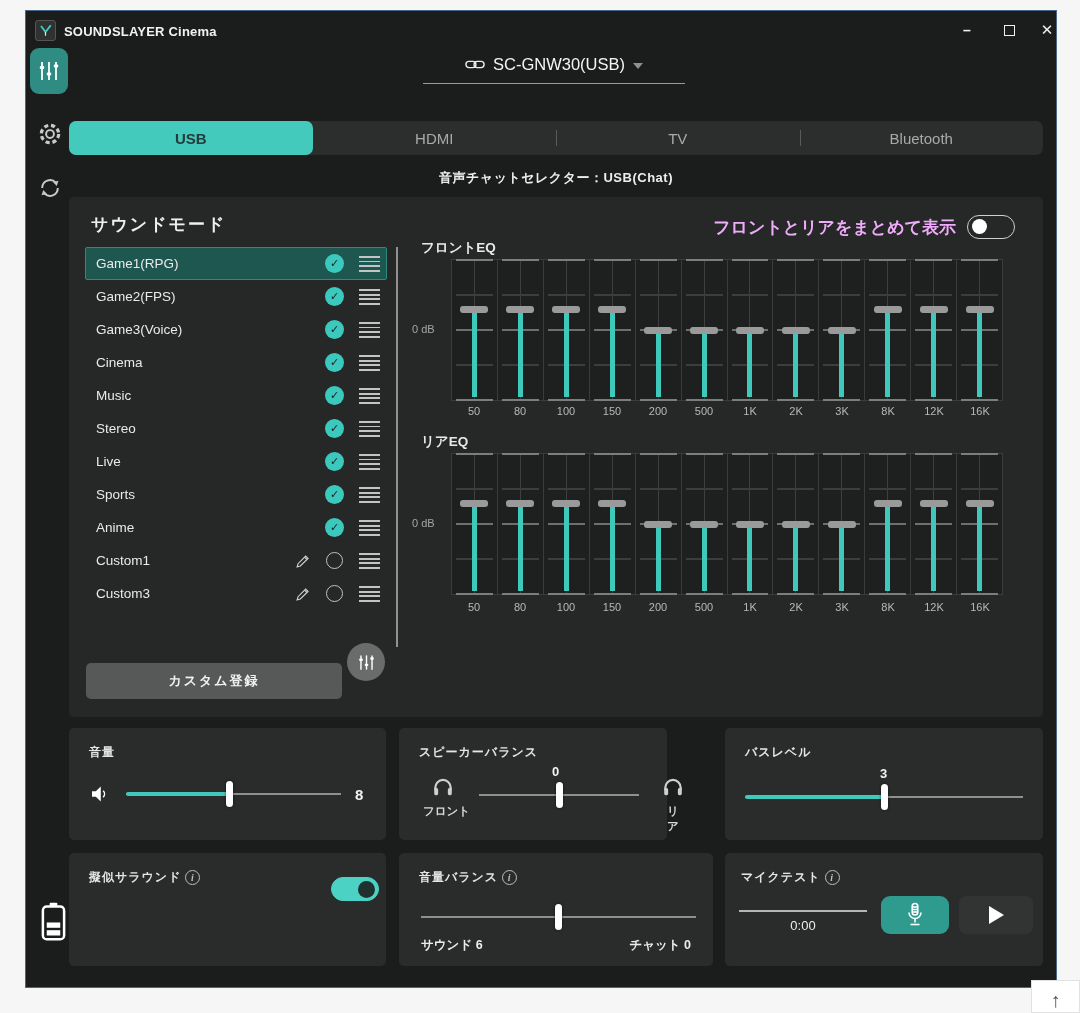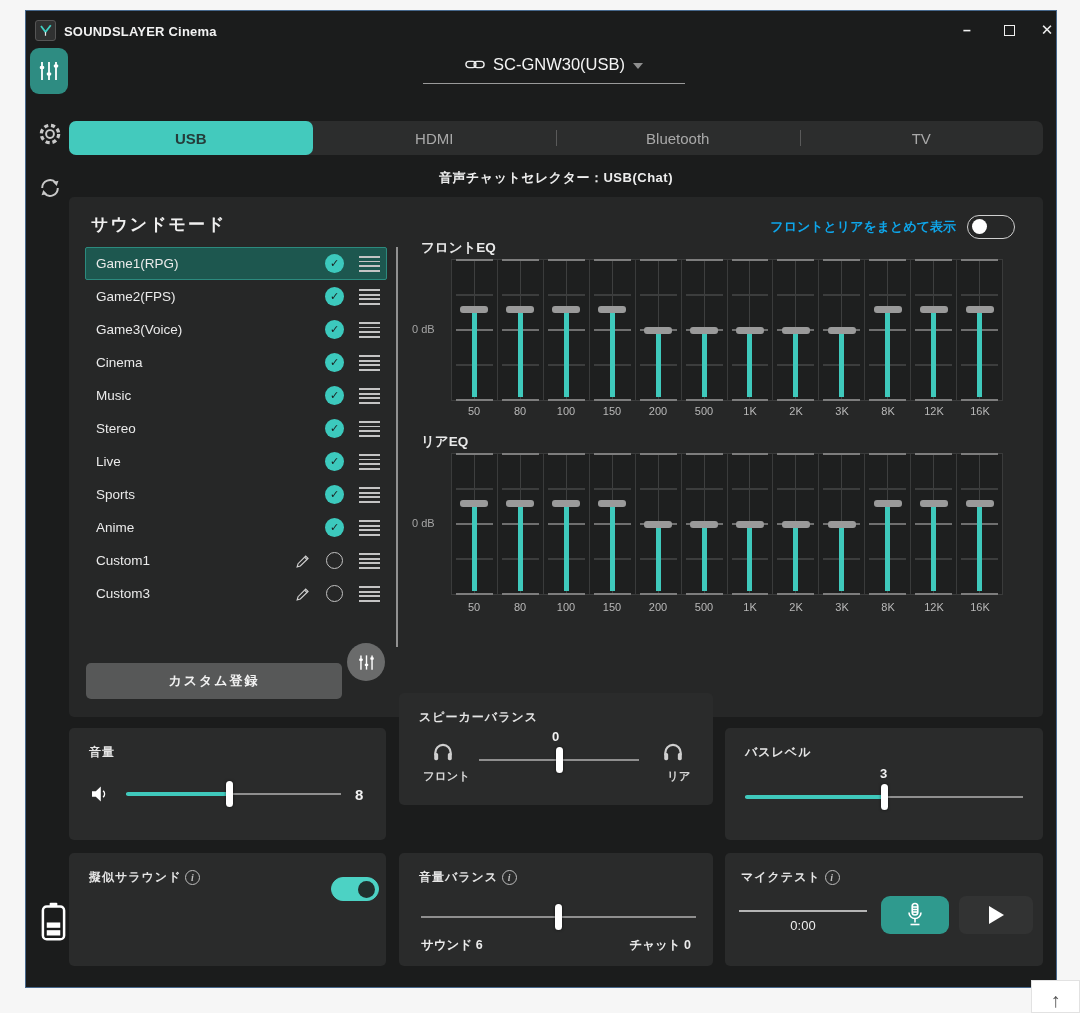--- a/index.html
+++ b/index.html
@@ -61,21 +61,21 @@
   .burger { position:absolute; right:6px; width:21px; height:16px;
     background:repeating-linear-gradient(to bottom, #c4c4c4 0 1.8px, transparent 1.8px 4.7px); }
   .list-scrollbar { position:absolute; left:327px; top:50px; width:2px; height:400px; background:#919191; }
   .register-btn { position:absolute; left:17px; top:466px; width:256px; height:36px;
     background:#575858; border-radius:5px; display:flex; align-items:center; justify-content:center;
     font-size:13px; font-weight:bold; color:#f2f2f2; letter-spacing:2px; }
   .eq-round-btn { position:absolute; left:278px; top:446px; width:38px; height:38px; border-radius:50%;
     background:#6a6b6b; display:flex; align-items:center; justify-content:center; }
   
   .combine-row { position:absolute; right:28px; top:18px; display:flex; align-items:center; gap:11px; }
-  .combine-label { font-size:13px; font-weight:bold; color:#0ea5e9; }
+  .combine-label { font-size:17px; font-weight:bold; color:#f0abfc; }
   .toggle { position:relative; width:48px; height:24px; border-radius:12px; border:1.5px solid #cfcfcf; background:transparent; }
   .toggle .knob { position:absolute; left:4px; top:3px; width:15px; height:15px; border-radius:50%; background:#fff; }
   .toggle.on { background:#4cd2c4; border-color:#4cd2c4; }
   .toggle.on .knob { left:auto; right:3px; top:2.5px; width:17px; height:17px; background:#20302e; }
   .eq-title { position:absolute; left:352px; font-size:13.5px; font-weight:bold; color:#e8e8e8; }
   .eq-title.front { top:42px; } .eq-title.rear { top:236px; }
   .eq-chart { position:absolute; left:382px; width:552px; height:142px;
     background:#1e1f1f; border:1px solid #3a3b3b; display:flex; }
   .eq-chart.front { top:62px; } .eq-chart.rear { top:256px; }
   .zero-label { position:absolute; left:-40px; top:calc(50% - 7px); font-size:11px; color:#a5a5a5; }
@@ -183,25 +183,25 @@
 
   <div class="tabbar" id="tabbar">
       <div class="tab active">
         <span>USB</span>
       </div>
       <div class="tab">
         <span>HDMI</span>
       </div>
       <div class="tab">
         <span class="tab-sep"></span>
-        <span>Bluetooth</span>
+        <span>TV</span>
       </div>
       <div class="tab">
         <span class="tab-sep"></span>
-        <span>TV</span>
+        <span>Bluetooth</span>
       </div>
     </div>
   <div class="chat-selector">音声チャットセレクター：USB(Chat)</div>
 
   <div class="panel">
     <div class="sm-title">サウンドモード</div>
     <div class="mode-list" id="mode-list">
         <div class="mode-row selected">
           <span class="mode-label">Game1(RPG)</span>
           <span class="check-circle">✓</span>
@@ -574,21 +574,21 @@
     <svg style="position:absolute; left:20px; top:56px;" width="22" height="20" viewBox="0 0 20 20">
         <path d="M2 7.2v5.6h3.8l5 4.6V2.6l-5 4.6H2z" fill="#fff"></path>
         <path d="M13.2 6.8a4.6 4.6 0 0 1 0 6.4" stroke="#fff" stroke-width="1.5" fill="none"></path>
       </svg>
     <div class="track" style="left:57px; top:65px; width:215px;"></div>
     <div class="fill" id="vol-fill" style="left: 57px; top: 64px; width: 103.2px;"></div>
     <div class="slider-handle" id="vol-handle" style="top: 53px; left: 156.7px;"></div>
     <div class="small-val" style="left:286px; top:58px; font-size:15px;">8</div>
   </div>
 
-  <div class="card" style="left:373px; top:682px; width:314px;">
+  <div class="card" style="left:373px; top:717px; width:268px;">
     <div class="card-title">スピーカーバランス</div>
     <svg style="position:absolute; left:32px; top:48px;" width="24" height="22" viewBox="0 0 20 20">
         <path d="M3 13v-2.4a7 7 0 0 1 14 0V13" fill="none" stroke="#cfcfcf" stroke-width="2"></path>
         <rect x="2" y="11" width="3.6" height="6.4" rx="1.4" fill="#cfcfcf"></rect>
         <rect x="14.4" y="11" width="3.6" height="6.4" rx="1.4" fill="#cfcfcf"></rect>
       </svg>
     <div class="hp-label" style="left:24px; top:76px;">フロント</div>
     <div class="track" style="left:80px; top:66px; width:160px;"></div>
     <div class="small-val" style="left:153px; top:36px;">0</div>
     <div class="slider-handle" id="bal-handle" style="top: 54px; left: 156.5px;"></div>

